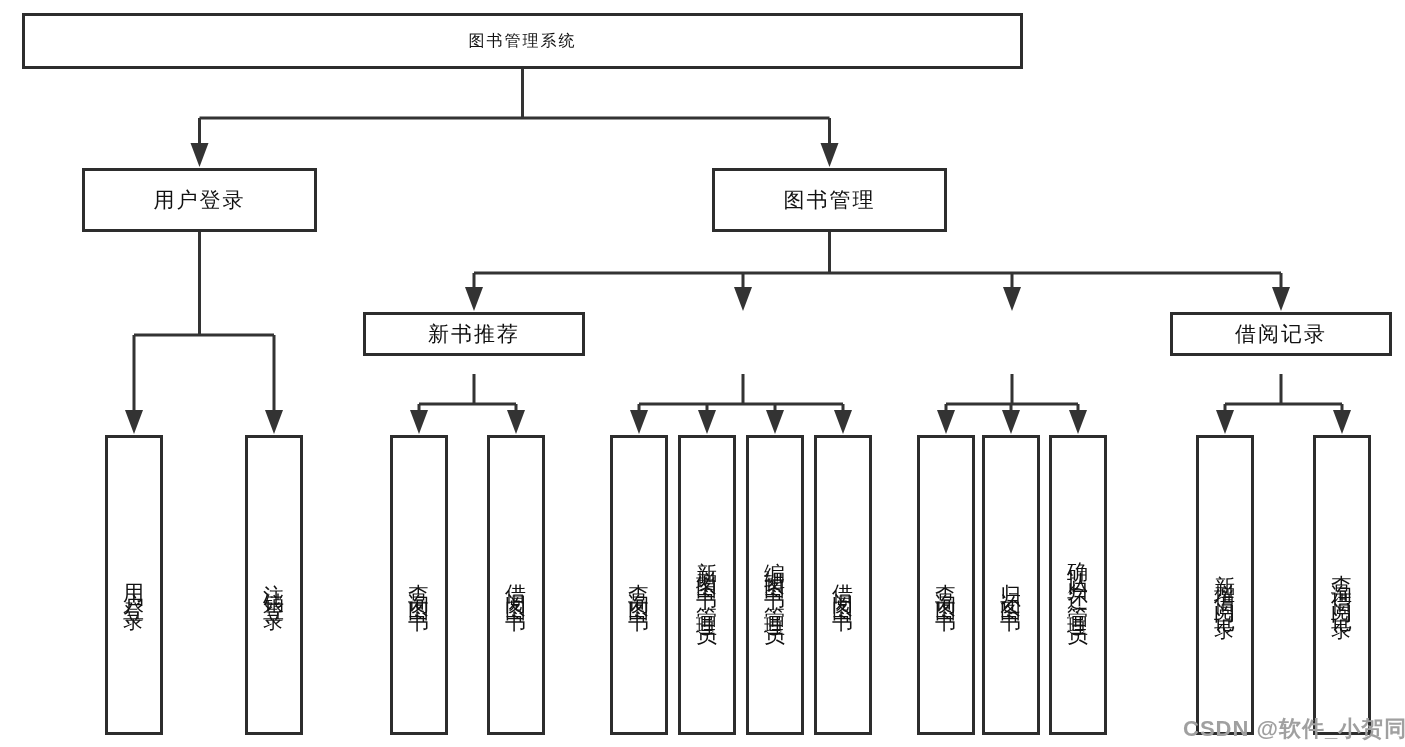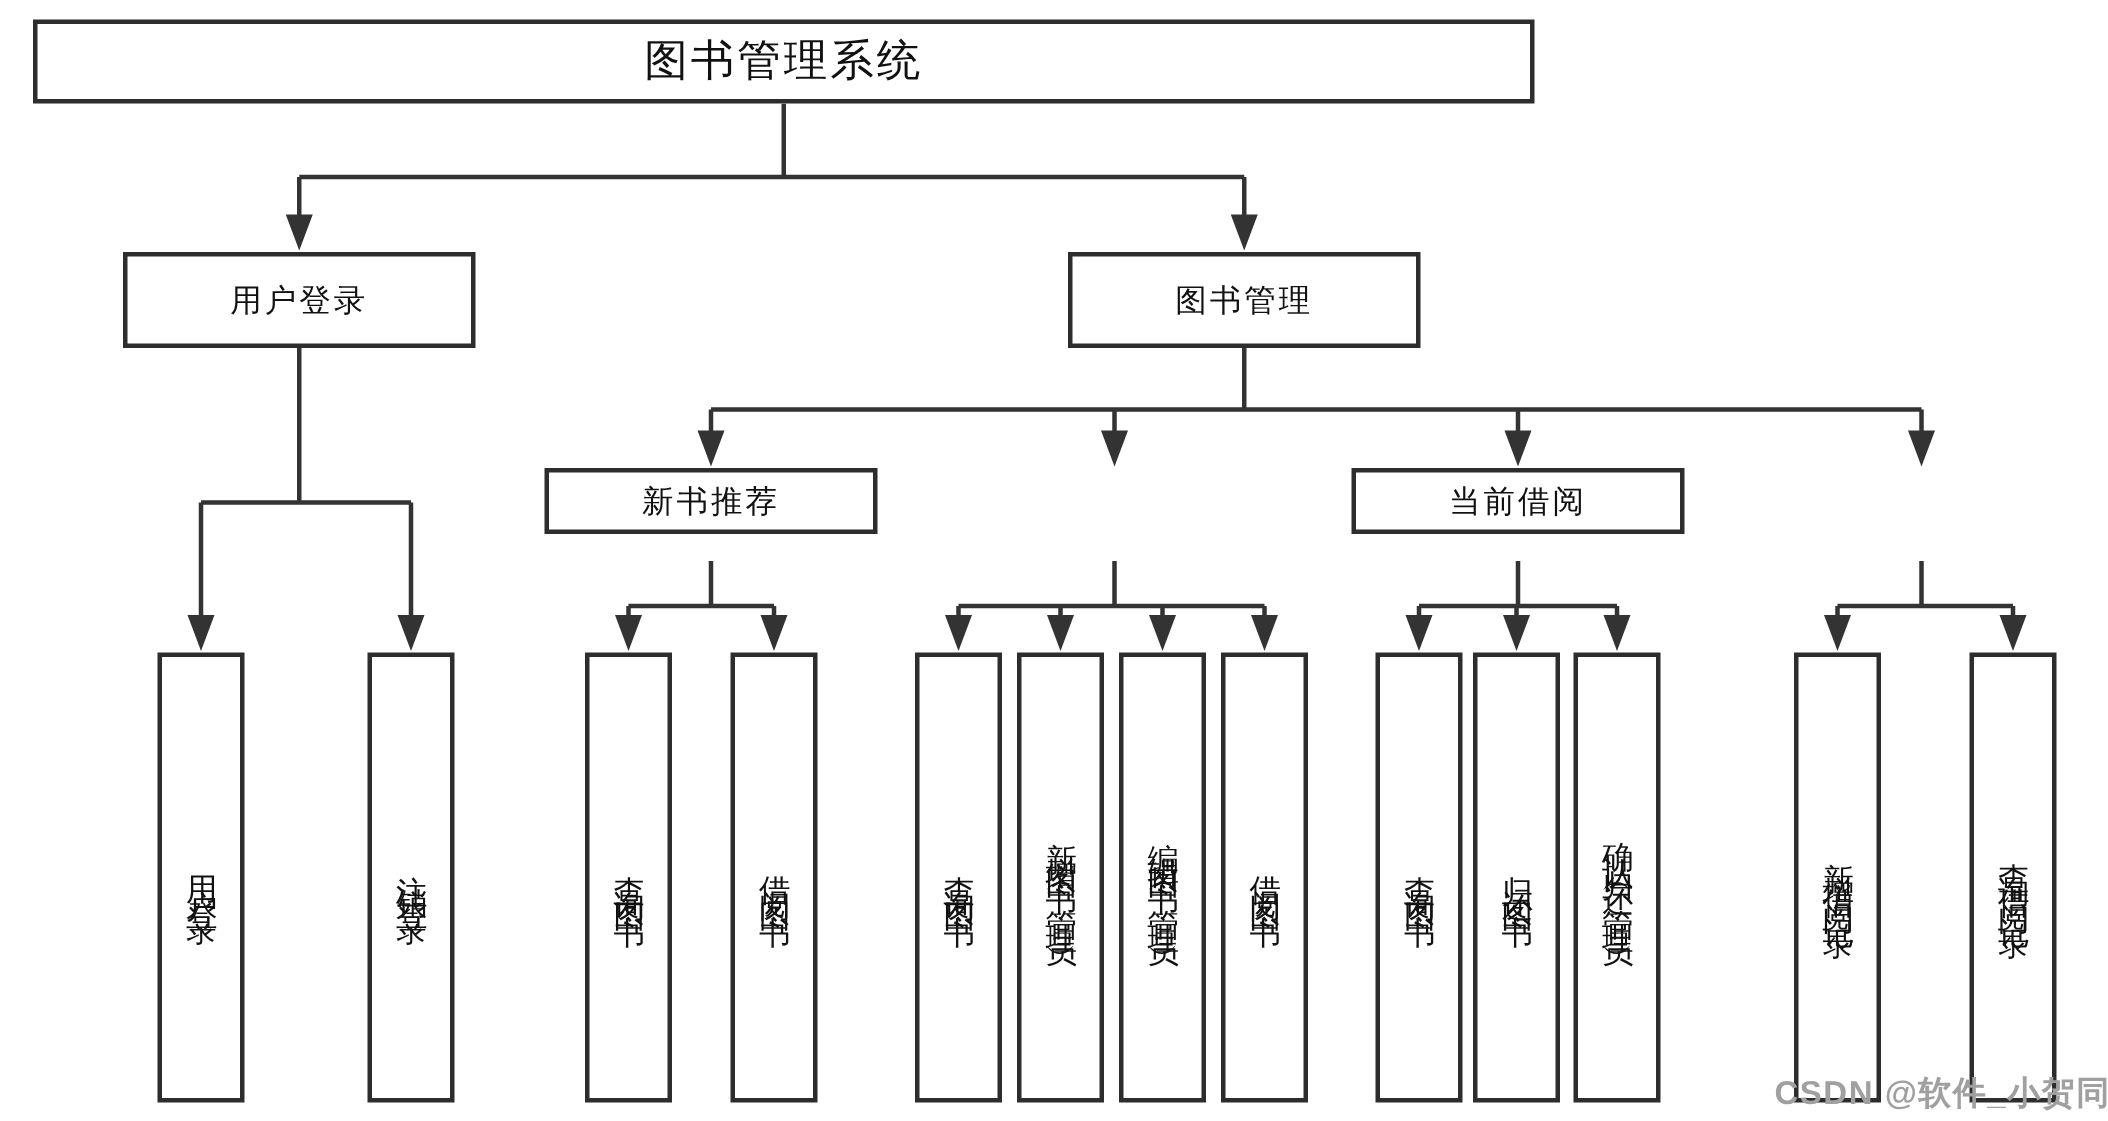--- a/index.html
+++ b/index.html
@@ -34,21 +34,21 @@
     align-items: center;
     justify-content: center;
     color: var(--text, #111111);
     z-index: 1;
   }
   .hlabel {
     font-size: 21px;
     letter-spacing: 2px;
     white-space: nowrap;
   }
-  .root-box .hlabel { font-size: 29px; }
+  .root-box .hlabel { font-size: 16px; }
   .l2-box  { top: 168px; width: 235px; height: 64px; }
   .l3-box  { top: 312px; width: 222px; height: 44px; }
   .leaf    { top: 435px; width: 58px; height: 300px; }
   .vlabel {
     writing-mode: vertical-rl;
     text-orientation: mixed;
     font-size: 21px;
     letter-spacing: 9px;
     line-height: 1.1;
     white-space: nowrap;
@@ -106,22 +106,22 @@
   <div class="box l2-box" style="left:82px">
     <span class="hlabel">用户登录</span>
   </div>
   <div class="box l2-box" style="left:712px">
     <span class="hlabel">图书管理</span>
   </div>
 
   <div class="box l3-box" style="left:363px">
     <span class="hlabel">新书推荐</span>
   </div>
-  <div class="box l3-box" style="left:901px">
-    <span class="hlabel">当前借阅</span>
+  <div class="box l3-box" style="left:1170px">
+    <span class="hlabel">借阅记录</span>
   </div>
 
   <div class="box leaf" style="left:105px">
     <span class="vlabel">用户登录</span>
   </div>
   <div class="box leaf" style="left:245px">
     <span class="vlabel">注销登录</span>
   </div>
 
   <div class="box leaf" style="left:390px">

